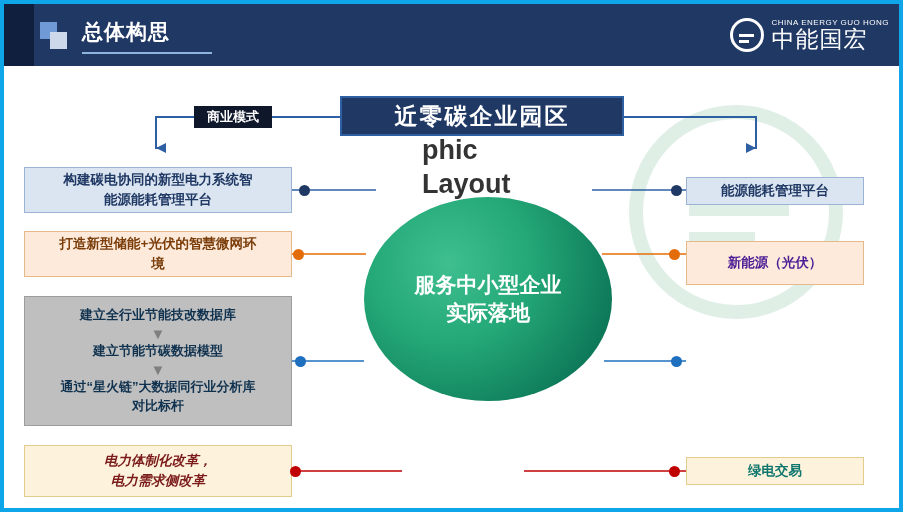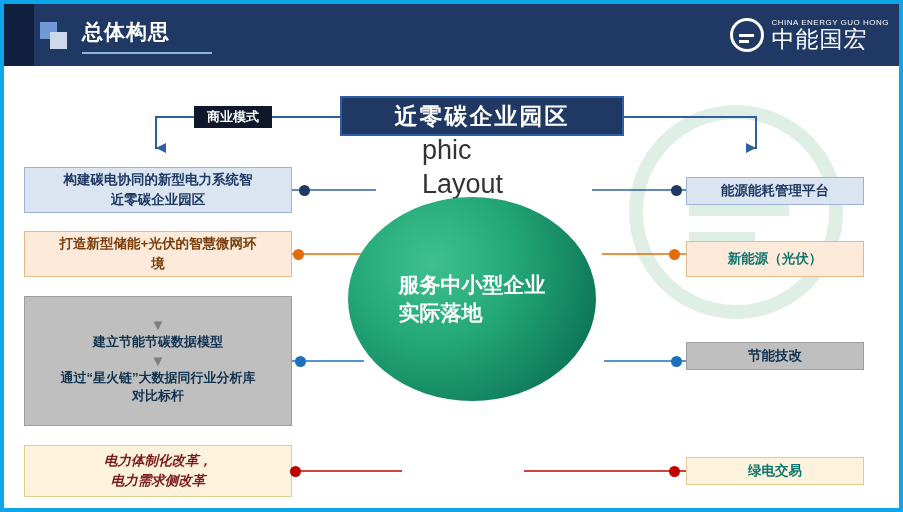--- a/index.html
+++ b/index.html
@@ -125,20 +125,21 @@
     letter-spacing: 2px;
   }
   #ph-text {
     position: absolute;
     left: 418px; top: 68px;
     width: 260px;
     font-size: 27px;
     color: #333333;
     line-height: 1.25;
     white-space: pre-line;
+    font-weight: bold;
   }
   
   .side-label {
     position: absolute;
     height: 22px;
     background: #0f172a;
     color: #ffffff;
     font-size: 13px;
     font-weight: bold;
     display: flex;
@@ -147,31 +148,31 @@
     padding: 0 10px;
     box-sizing: border-box;
   }
   #label-left { left: 190px; top: 40px; width: 78px; }
   #label-right { left: 660px; top: 40px; width: 92px; }
   
   #brackets { position: absolute; left: 0; top: 0; width: 903px; height: 450px; }
   
   #center-ellipse {
     position: absolute;
-    left: 344px; top: 131px;
+    left: 360px; top: 131px;
     width: 248px; height: 204px;
     border-radius: 50%;
     background: radial-gradient(circle at 34% 32%, #3fbf8f 0%, #24a877 38%, #0e7a59 78%, #0b5c44 100%);
     color: #ffffff;
     font-size: 21px;
     font-weight: bold;
     display: flex;
     align-items: center;
     justify-content: center;
-    text-align: left;
+    text-align: center;
     line-height: 1.35;
     white-space: pre-line;
   }
   
   .box {
     position: absolute;
     box-sizing: border-box;
     display: flex;
     flex-direction: column;
     align-items: center;
@@ -192,22 +193,22 @@
            background: #bfbfbf; border: 1px solid #9d9d9d; color: #10324f; font-size: 13px; }
   #lbox3 .l3line { margin: 0; }
   #lbox3 .arrow {
     font-size: 15px; line-height: 1; color: #7f7f7f; margin: 1px 0;
   }
   #lbox4 { left: 20px; top: 379px; width: 268px; height: 52px;
            background: #fdf3dc; border: 1px solid #e3cb8b; color: #7b1b1b; font-style: italic; }
   
   #rbox1 { left: 682px; top: 111px; width: 178px; height: 28px;
            background: #dbe5f1; border: 1px solid #9bb4d4; color: #1f3864; }
-  #rbox2 { left: 682px; top: 175px; width: 178px; height: 36px;
-           background: #fdeada; border: 1px solid #e6b98a; color: #0f766e; }
+  #rbox2 { left: 682px; top: 175px; width: 178px; height: 44px;
+           background: #fdeada; border: 1px solid #e6b98a; color: #4c1d95; }
   #rbox3 { left: 682px; top: 276px; width: 178px; height: 28px;
            background: #bfbfbf; border: 1px solid #9d9d9d; color: #10324f; }
   #rbox4 { left: 682px; top: 391px; width: 178px; height: 28px;
            background: #fdf3dc; border: 1px solid #e3cb8b; color: #0f766e; }
   
   .dot {
     position: absolute;
     width: 11px; height: 11px;
     border-radius: 50%;
   }
@@ -266,38 +267,38 @@
 
     <div id="main-title">近零碳企业园区</div>
 
     <div id="ph-text">phic
 Layout</div>
 
     <div id="center-ellipse">服务中小型企业
 实际落地</div>
 
     <div class="box" id="lbox1">构建碳电协同的新型电力系统智
-近零碳企业园区</div>
+能源能耗管理平台</div>
     <div class="box" id="lbox2">打造新型储能+光伏的智慧微网环
 境</div>
 
     <div class="box" id="lbox3">
+      <div class="l3line">建立全行业节能技改数据库</div>
       <div class="arrow">▼</div>
       <div class="l3line">建立节能节碳数据模型</div>
       <div class="arrow">▼</div>
       <div class="l3line">通过“星火链”大数据同行业分析库
 对比标杆</div>
     </div>
 
     <div class="box" id="lbox4">电力体制化改革，
 电力需求侧改革</div>
 
     <div class="box" id="rbox1">能源能耗管理平台</div>
     <div class="box" id="rbox2">新能源（光伏）</div>
-    <div class="box" id="rbox3">节能技改</div>
     <div class="box" id="rbox4">绿电交易</div>
 
     <div class="dot" style="left:295px; top:119px; background:#1f3864;"></div>
     <div class="dot" style="left:289px; top:183px; background:#e36c09;"></div>
     <div class="dot" style="left:291px; top:290px; background:#1f6fbf;"></div>
     <div class="dot" style="left:286px; top:400px; background:#c00000;"></div>
 
     <div class="dot" style="left:667px; top:119px; background:#1f3864;"></div>
     <div class="dot" style="left:665px; top:183px; background:#e36c09;"></div>
     <div class="dot" style="left:667px; top:290px; background:#1f6fbf;"></div>

